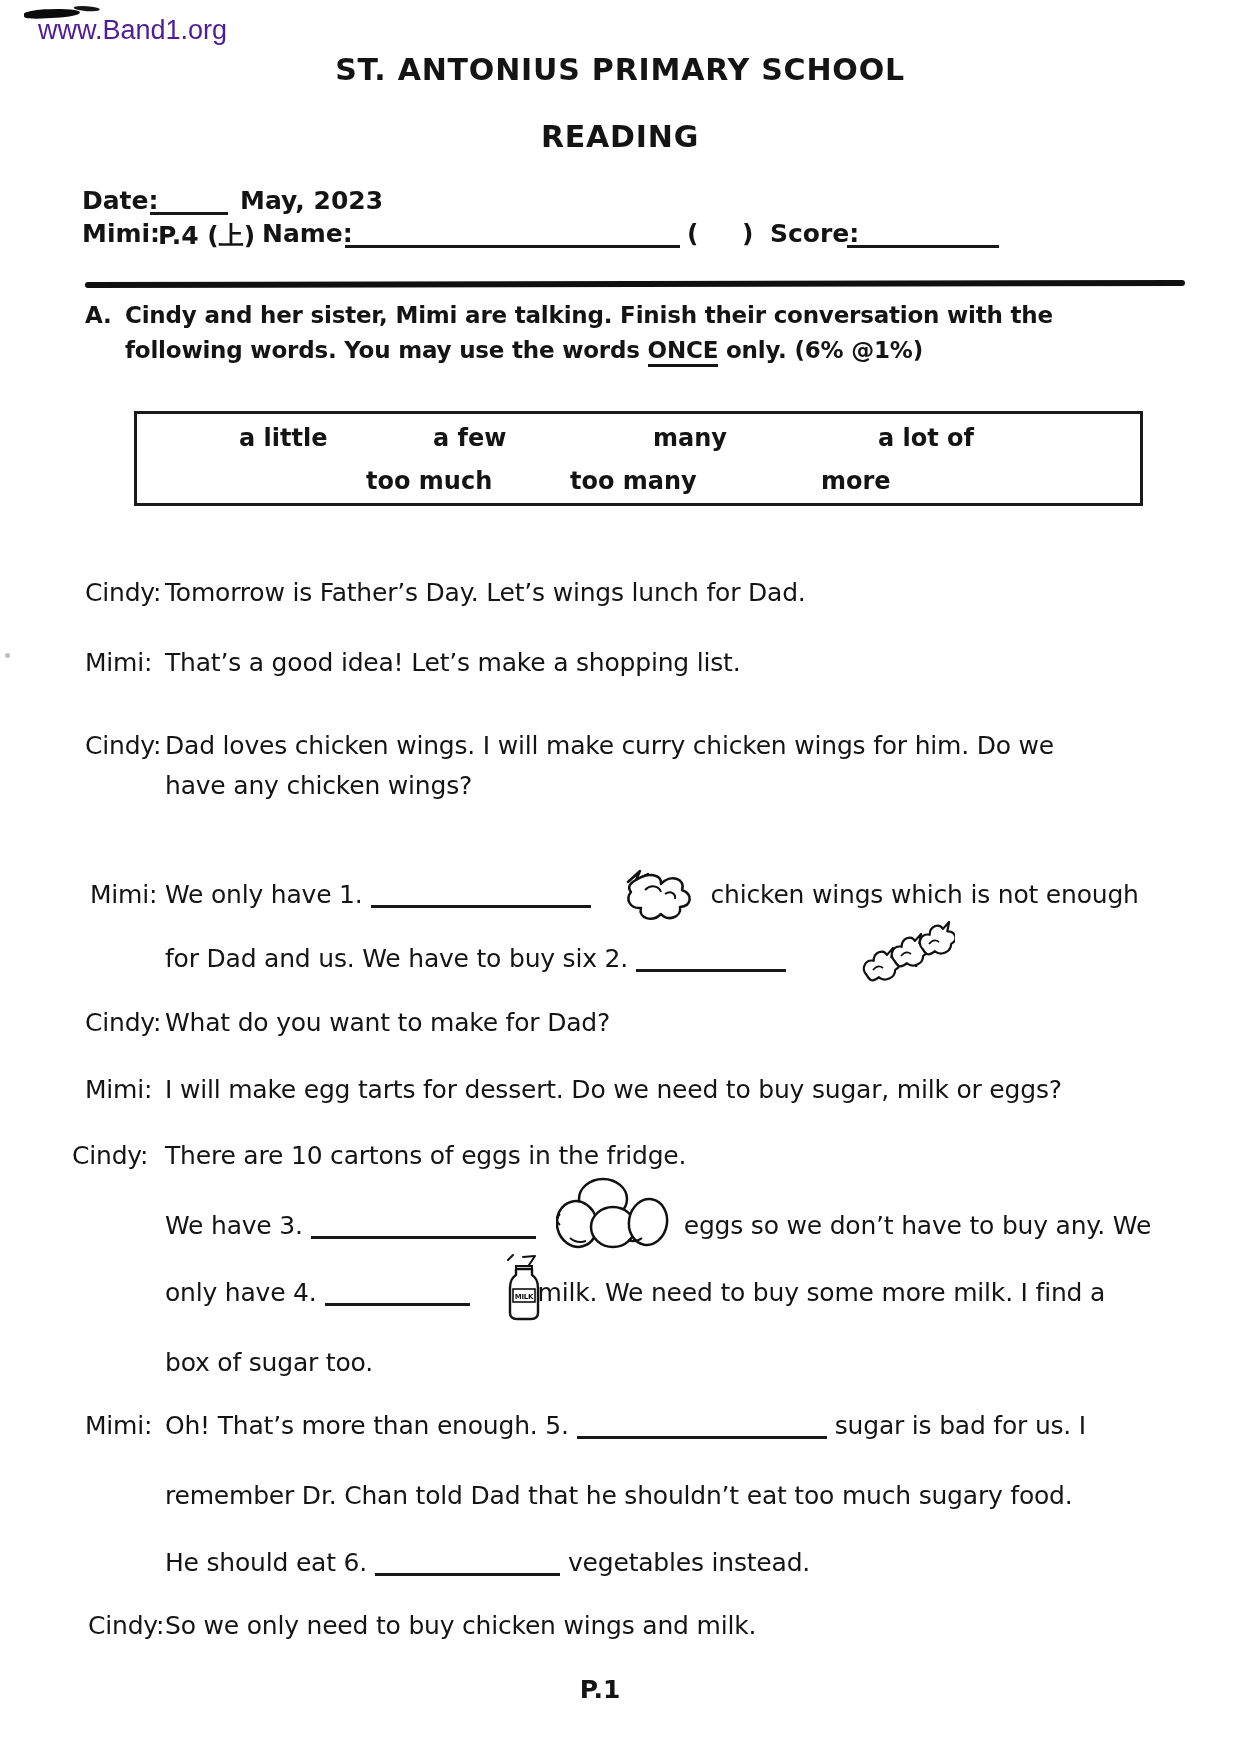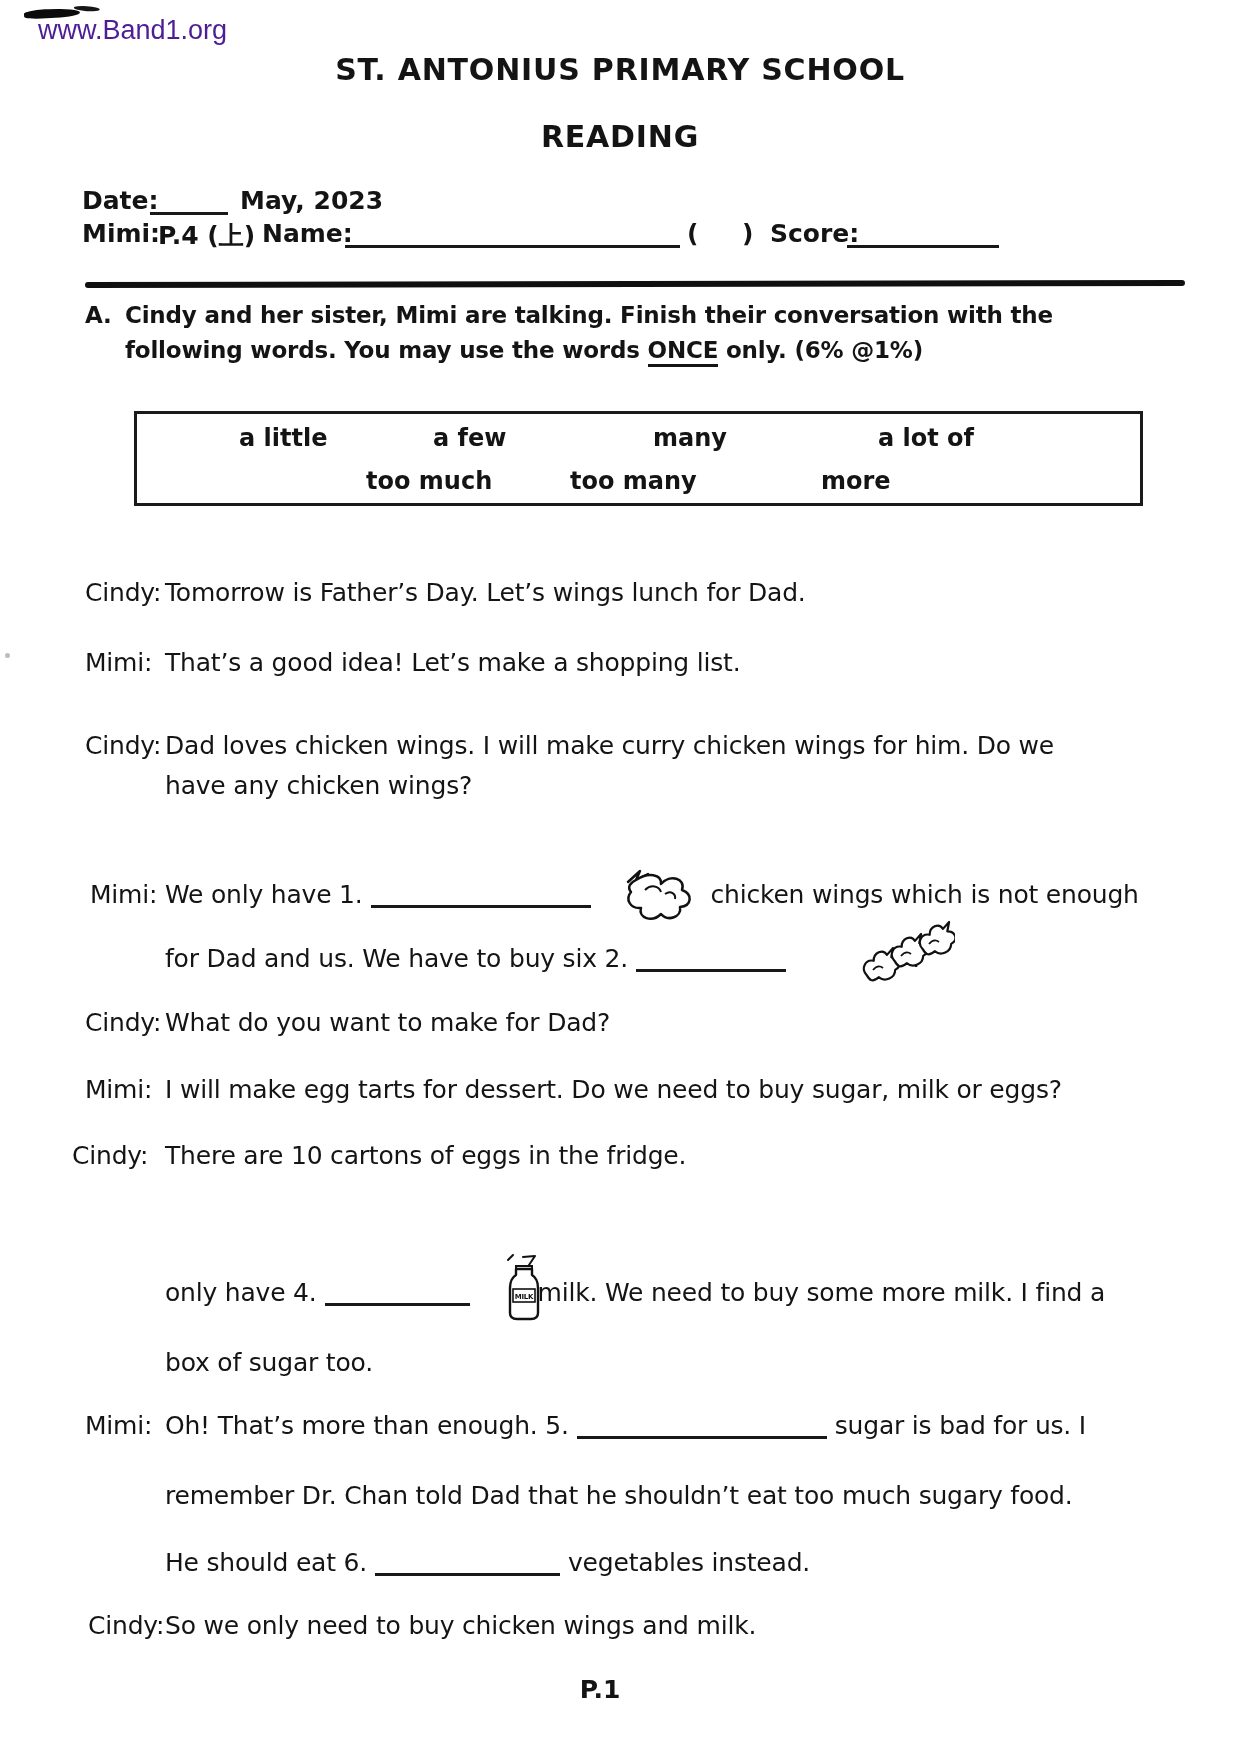--- a/index.html
+++ b/index.html
@@ -142,20 +142,32 @@
   <div class="dl" style="top:1075px">
     <span class="spk">Mimi:</span>
     <span class="cnt">I will make egg tarts for dessert. Do we need to buy sugar, milk or eggs?</span>
   </div>
 
   <div class="dl" style="top:1141px">
     <span class="spk" style="left:72px">Cindy:</span>
     <span class="cnt">There are 10 cartons of eggs in the fridge.</span>
   </div>
 
+  <div class="dl" style="top:1211px">
+    <span class="cnt"><span>We have 3.</span><span class="iblank" style="width:225px"></span><span class="sp" style="width:140px"></span><span>eggs so we don’t have to buy any. We</span></span>
+    <svg class="img" style="left:556px;top:-35px" width="115" height="73" viewBox="0 0 115 73">
+      <g fill="#fff" stroke="#111" stroke-width="2.5">
+        <ellipse cx="47" cy="23" rx="24" ry="20"></ellipse>
+        <ellipse cx="21" cy="48" rx="20" ry="23" transform="rotate(-14 21 48)"></ellipse>
+        <ellipse cx="57" cy="51" rx="22" ry="20"></ellipse>
+        <ellipse cx="92" cy="46" rx="19" ry="23" transform="rotate(10 92 46)"></ellipse>
+      </g>
+      <path d="M4,38 q-6,6 0,11 M14,62 q7,6 16,3 M72,64 q8,3 14,-2" fill="none" stroke="#111" stroke-width="2"></path>
+    </svg>
+  </div>
 
   <div class="dl" style="top:1278px">
     <span class="cnt"><span>only have 4.</span><span class="iblank" style="width:145px"></span><span class="sp" style="width:60px"></span><span>milk. We need to buy some more milk. I find a</span></span>
     <svg class="img" style="left:500px;top:-25px" width="48" height="70" viewBox="0 0 48 70">
       <path d="M8,7 L13,2 M23,4 L35,3 L29,12" fill="none" stroke="#111" stroke-width="2" stroke-linecap="round" stroke-linejoin="round"></path>
       <path d="M16,22 L16,16 L32,16 L32,22 C37,25 38,30 38,35 L38,60 C38,64 35,66 31,66 L17,66 C13,66 10,64 10,60 L10,35 C10,30 11,25 16,22 Z" fill="#fff" stroke="#111" stroke-width="2.4" stroke-linejoin="round"></path>
       <path d="M16,16 L16,13 L32,13 L32,16" fill="none" stroke="#111" stroke-width="2"></path>
       <rect x="13" y="36" width="22" height="13" fill="#fff" stroke="#111" stroke-width="1.6"></rect>
       <text x="24" y="46" text-anchor="middle" font-size="7" font-weight="bold" font-family="DejaVu Sans, sans-serif" fill="#111">MILK</text>
     </svg>

